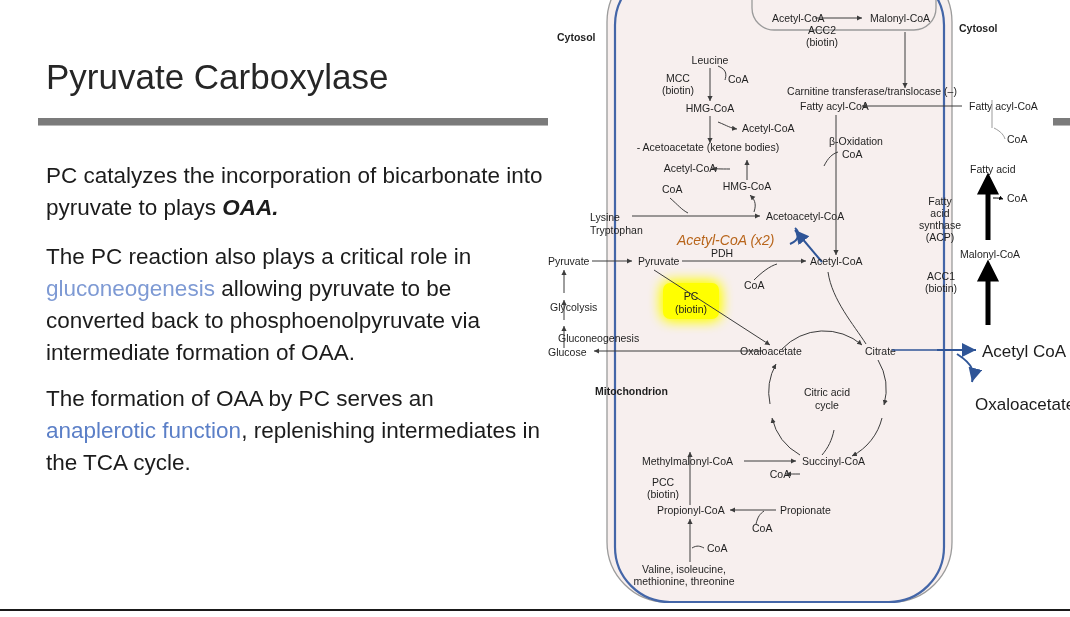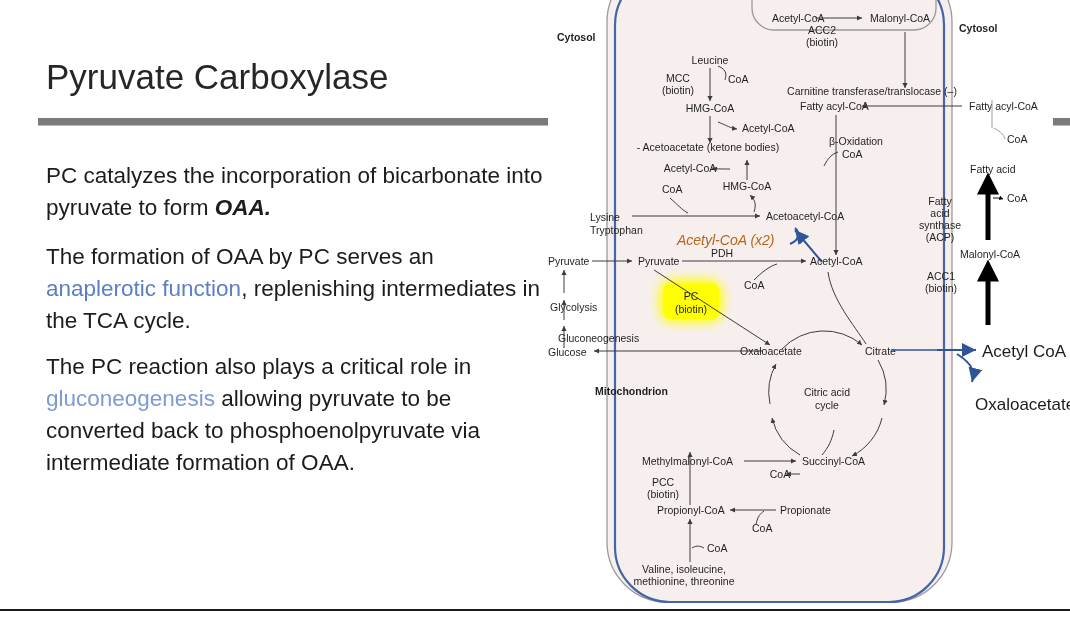--- a/index.html
+++ b/index.html
@@ -55,25 +55,25 @@
 <body>
 
 <div class="slide">
 
   <div class="left-col">
 
     <div class="slide-title">Pyruvate Carboxylase</div>
     <div class="title-rule"></div>
 
     <div class="body-text">
-      <p class="para p1"><span>PC catalyzes the incorporation of bicarbonate into pyruvate to form </span><span class="b">OAA.</span></p>
+      <p class="para p1"><span>PC catalyzes the incorporation of bicarbonate into pyruvate to plays </span><span class="b">OAA.</span></p>
+
+      <p class="para"><span>The PC reaction also plays a critical role in </span><span class="accent2">gluconeogenesis</span><span> allowing pyruvate to be converted back to phosphoenolpyruvate via intermediate formation of OAA.</span></p>
 
       <p class="para"><span>The formation of OAA by PC serves an </span><span class="accent">anaplerotic function</span><span>, replenishing intermediates in the TCA cycle.</span></p>
-
-      <p class="para"><span>The PC reaction also plays a critical role in </span><span class="accent2">gluconeogenesis</span><span> allowing pyruvate to be converted back to phosphoenolpyruvate via intermediate formation of OAA.</span></p>
     </div>
   </div>
 
   <div class="title-rule-right"></div>
 
   <div class="diagram">
     <svg width="538" height="607" viewBox="0 0 538 607" xmlns="http://www.w3.org/2000/svg">
       <defs>
         <marker id="ah" markerWidth="7" markerHeight="7" refX="6" refY="3" orient="auto">
           <path d="M0,0 L6,3 L0,6 z" fill="#3c3c3c"></path>

